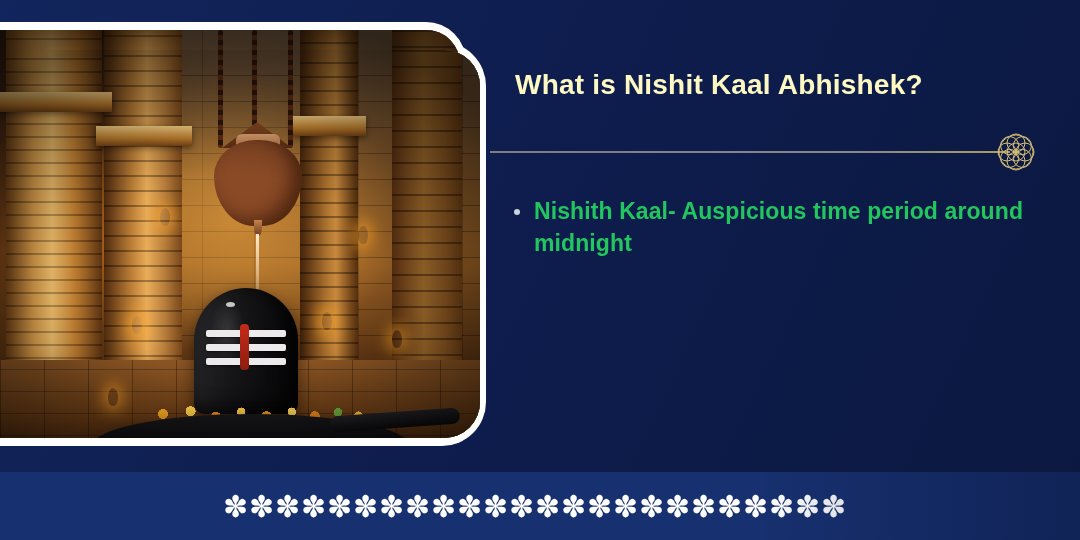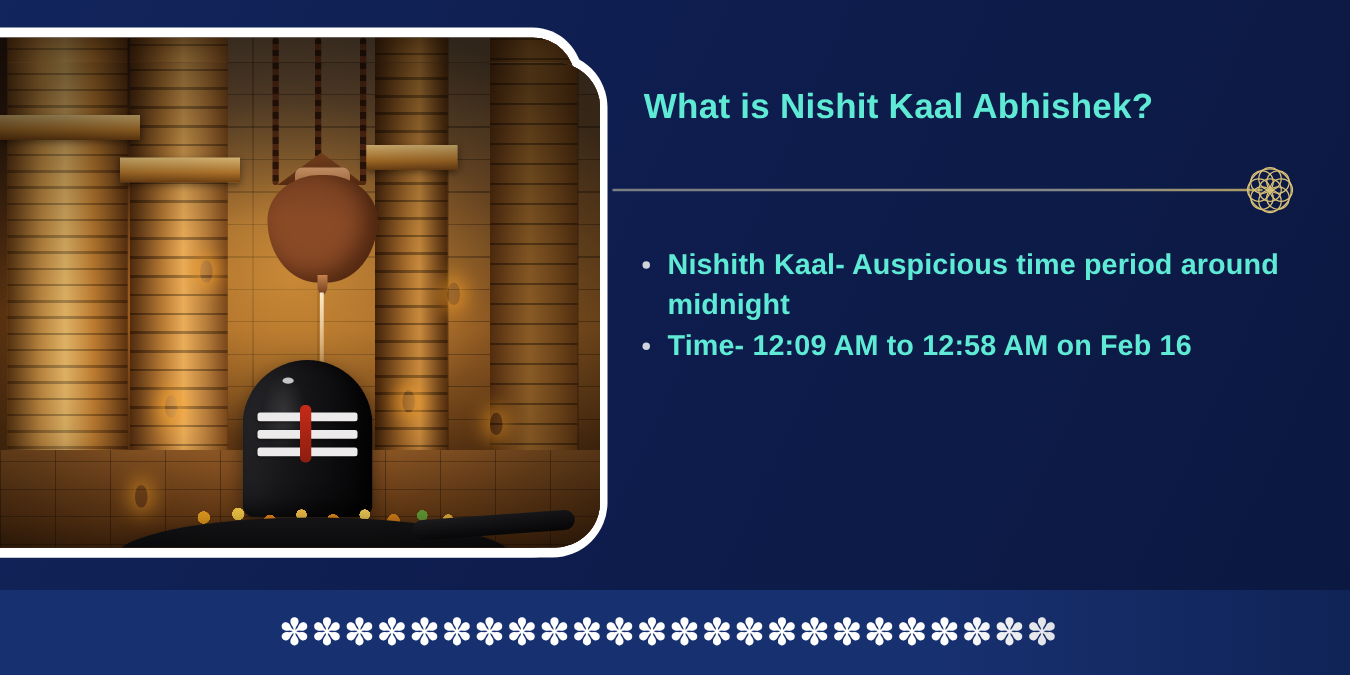--- a/index.html
+++ b/index.html
@@ -195,38 +195,38 @@
   .f6{left:108px;top:358px;}
 
   
   .vignette{position:absolute;inset:0;
     background:radial-gradient(ellipse 330px 260px at 48% 58%, rgba(0,0,0,0) 40%, rgba(0,0,0,.55) 100%);}
 
   
   .content{position:absolute;left:490px;top:0;width:590px;height:540px;}
   .title{
     position:absolute;left:25px;top:68px;width:540px;
-    color:#5eead4;font-size:28px;font-weight:bold;letter-spacing:.2px;
+    color:#fef9c3;font-size:28px;font-weight:bold;letter-spacing:.2px;
     line-height:1.2;
   }
   .divider{
     position:absolute;left:0px;top:151px;width:520px;height:2px;
     background:linear-gradient(90deg,#8e8f8a 0%,#9a9a92 70%,#c9b367 100%);
     opacity:.85;
   }
   .mandala{position:absolute;left:500px;top:126px;width:52px;height:52px;}
 
   .bullets{position:absolute;left:20px;top:196px;width:545px;}
   .bullet{display:flex;align-items:flex-start;margin-bottom:2px;}
   .dot{
     flex:0 0 auto;width:6px;height:6px;border-radius:50%;
     background:#cfd3dc;margin:13px 14px 0 4px;
   }
   .btext{
-    color:#5eead4;font-size:23px;font-weight:bold;line-height:1.38;
+    color:#22c55e;font-size:23px;font-weight:bold;line-height:1.38;
     letter-spacing:.1px;
   }
 
   
   .band{
     position:absolute;left:0;top:472px;width:1080px;height:68px;
     background:linear-gradient(90deg,#28418e 0%,#223c87 10%,#192e६e 35%,#12245d 60%,#0d1d4c 85%,#0a1843 100%);
     background-color:#17306f;
     overflow:hidden;
   }
@@ -356,24 +356,20 @@
         <circle cx="32.4" cy="32.4" r="9"></circle>
         <circle cx="26" cy="26" r="17"></circle>
       </svg>
     </div>
 
     <div class="bullets">
       <div class="bullet">
         <div class="dot"></div>
         <div class="btext">Nishith Kaal- Auspicious time period around midnight</div>
       </div>
-      <div class="bullet">
-        <div class="dot"></div>
-        <div class="btext">Time- 12:09 AM to 12:58 AM on Feb 16</div>
-      </div>
     </div>
   </div>
 
   <div class="band">
     <div class="band-inner" id="flower-row">
         <div class="petal-flower">✽</div>
         <div class="petal-flower">✽</div>
         <div class="petal-flower">✽</div>
         <div class="petal-flower">✽</div>
         <div class="petal-flower">✽</div>

